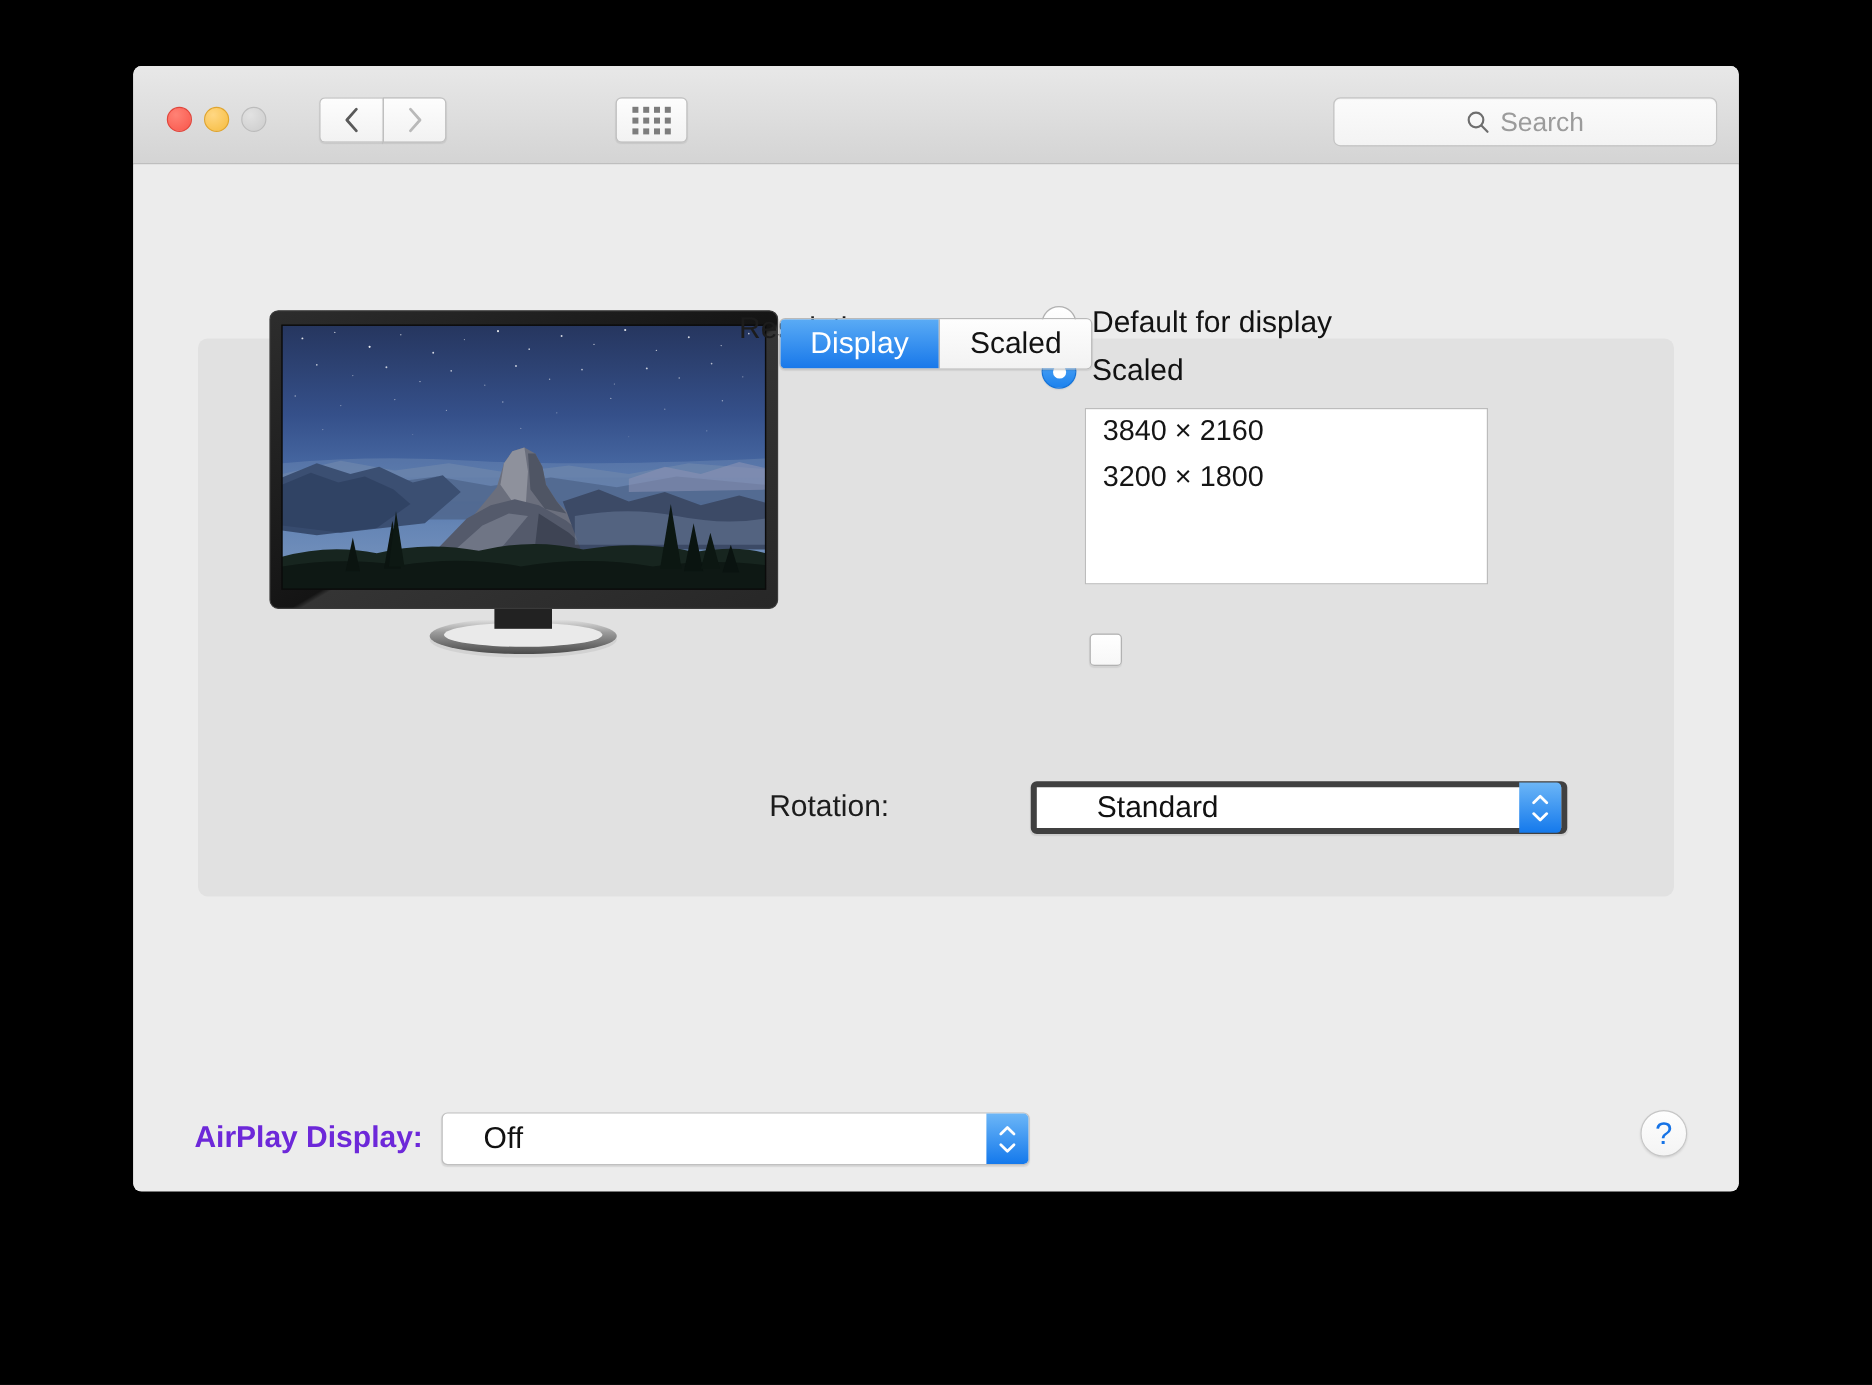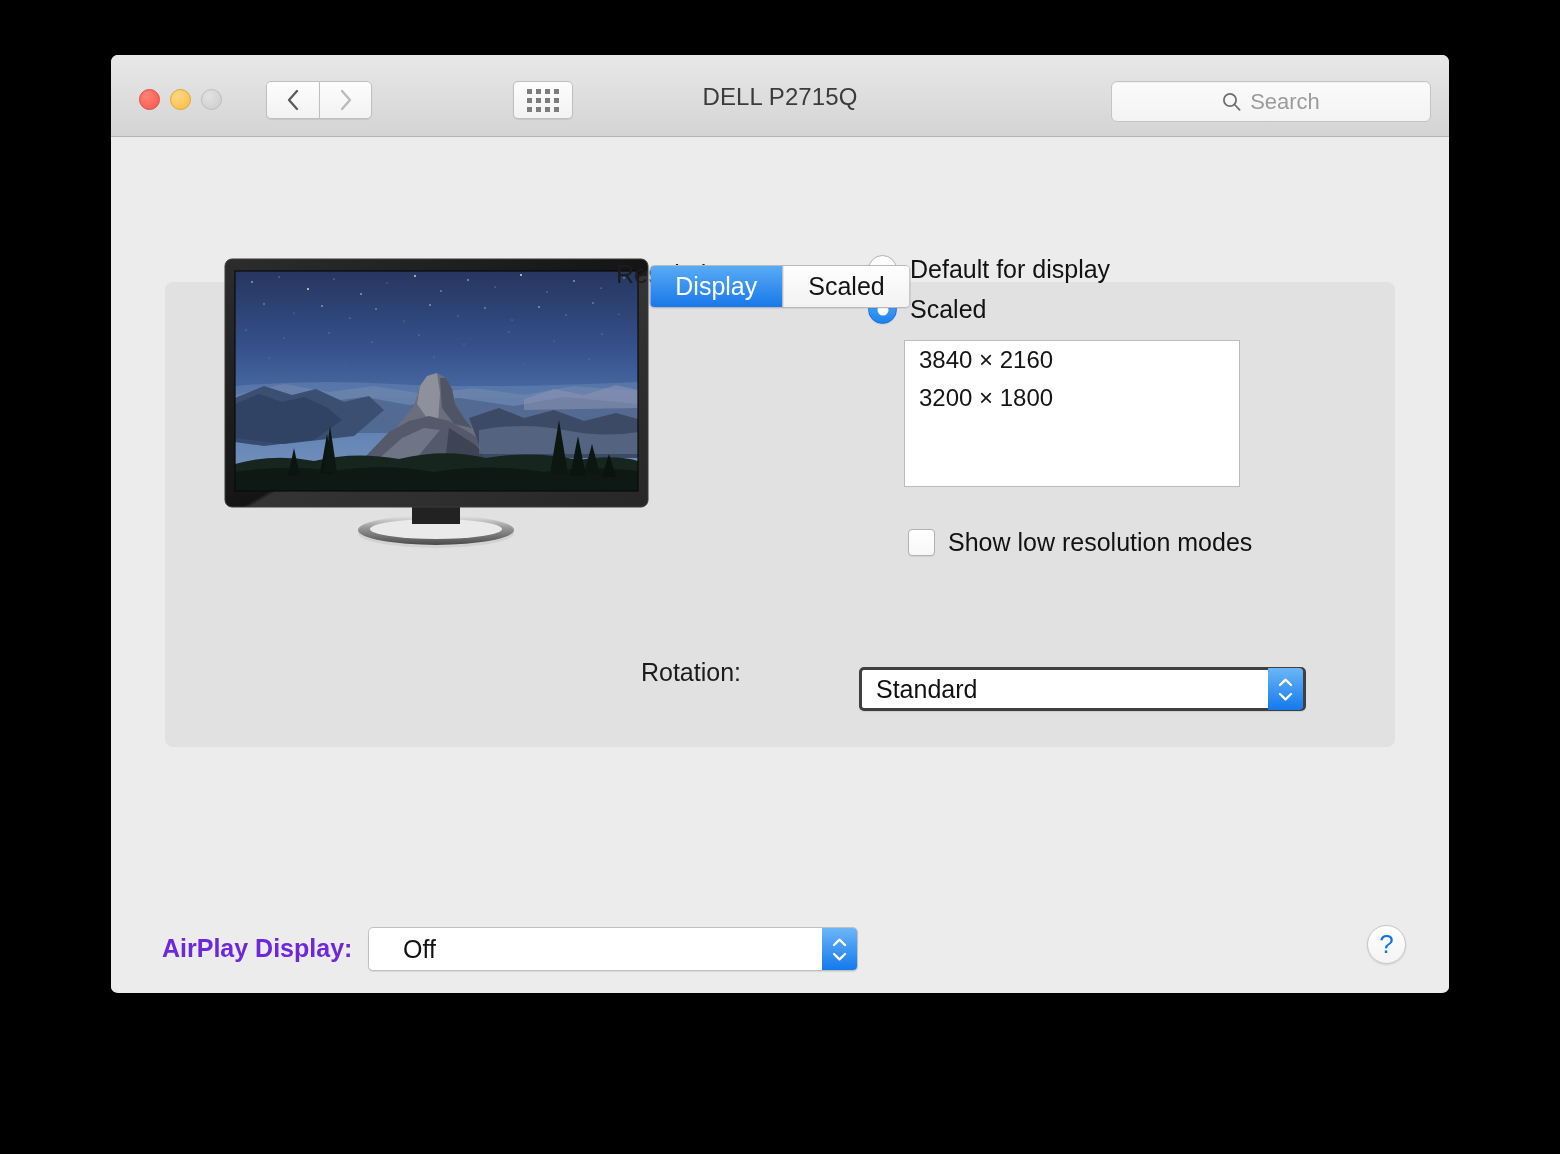--- a/index.html
+++ b/index.html
@@ -221,27 +221,27 @@
     background: linear-gradient(to bottom, #ffffff, #f7f7f7);
     border: 1px solid #b2b2b2;
     box-shadow: 0 1px 1px rgba(0,0,0,0.07);
     flex: 0 0 auto;
   }
   .cb-label { font-size: 25px; color: #121212; white-space: nowrap; }
 
   
   #rotation-popup {
     position: absolute;
-    left: 748px; top: 530px;
+    left: 748px; top: 514px;
     width: 447px; height: 44px;
     background: #ffffff;
-    border: 3px solid #404040;
+    border: 5px solid #404040;
     border-radius: 5px;
     box-shadow: 0 1px 1px rgba(0,0,0,0.09);
-    display: flex; align-items: center;
+    display: flex; align-items: center; padding-left: 36px;
   }
   .popup-value {
     flex: 1;
     padding-left: 14px;
     font-size: 25px;
     color: #111;
     white-space: nowrap;
   }
   .stepper {
     width: 35px; height: 42px;
@@ -322,21 +322,20 @@
           <i></i>
           <i></i>
           <i></i>
         <i></i>
           <i></i>
           <i></i>
           <i></i>
       </span>
     </div>
 
-    <div id="window-title">DELL P2715Q</div>
 
     <div id="search-field">
       <svg class="sicon" viewBox="0 0 19 19">
         <circle cx="8" cy="8" r="6.1" fill="none" stroke="#6e6e6e" stroke-width="1.8"></circle>
         <line x1="12.5" y1="12.5" x2="17.6" y2="17.8" stroke="#6e6e6e" stroke-width="1.8" stroke-linecap="round"></line>
       </svg>
       <span id="search-placeholder">Search</span>
     </div>
   </div>
 
@@ -486,21 +485,20 @@
     </div>
 
     <div id="res-list">
       <div class="res-item">3840 × 2160</div>
       <div class="res-item">3200 × 1800</div>
 
     </div>
 
     <div id="lowres-row">
       <span class="checkbox"></span>
-      <span class="cb-label">Show low resolution modes</span>
     </div>
 
     <div class="label-right" id="rotation-label">Rotation:</div>
     <div id="rotation-popup">
       <span class="popup-value">Standard</span>
       <span class="stepper">
         <svg width="17" height="11" viewBox="0 0 17 11">
           <polyline points="3,8 8.5,2.6 14,8" fill="none" stroke="#ffffff" stroke-width="2.3" stroke-linecap="round" stroke-linejoin="round"></polyline>
         </svg>
         <svg width="17" height="11" viewBox="0 0 17 11">

